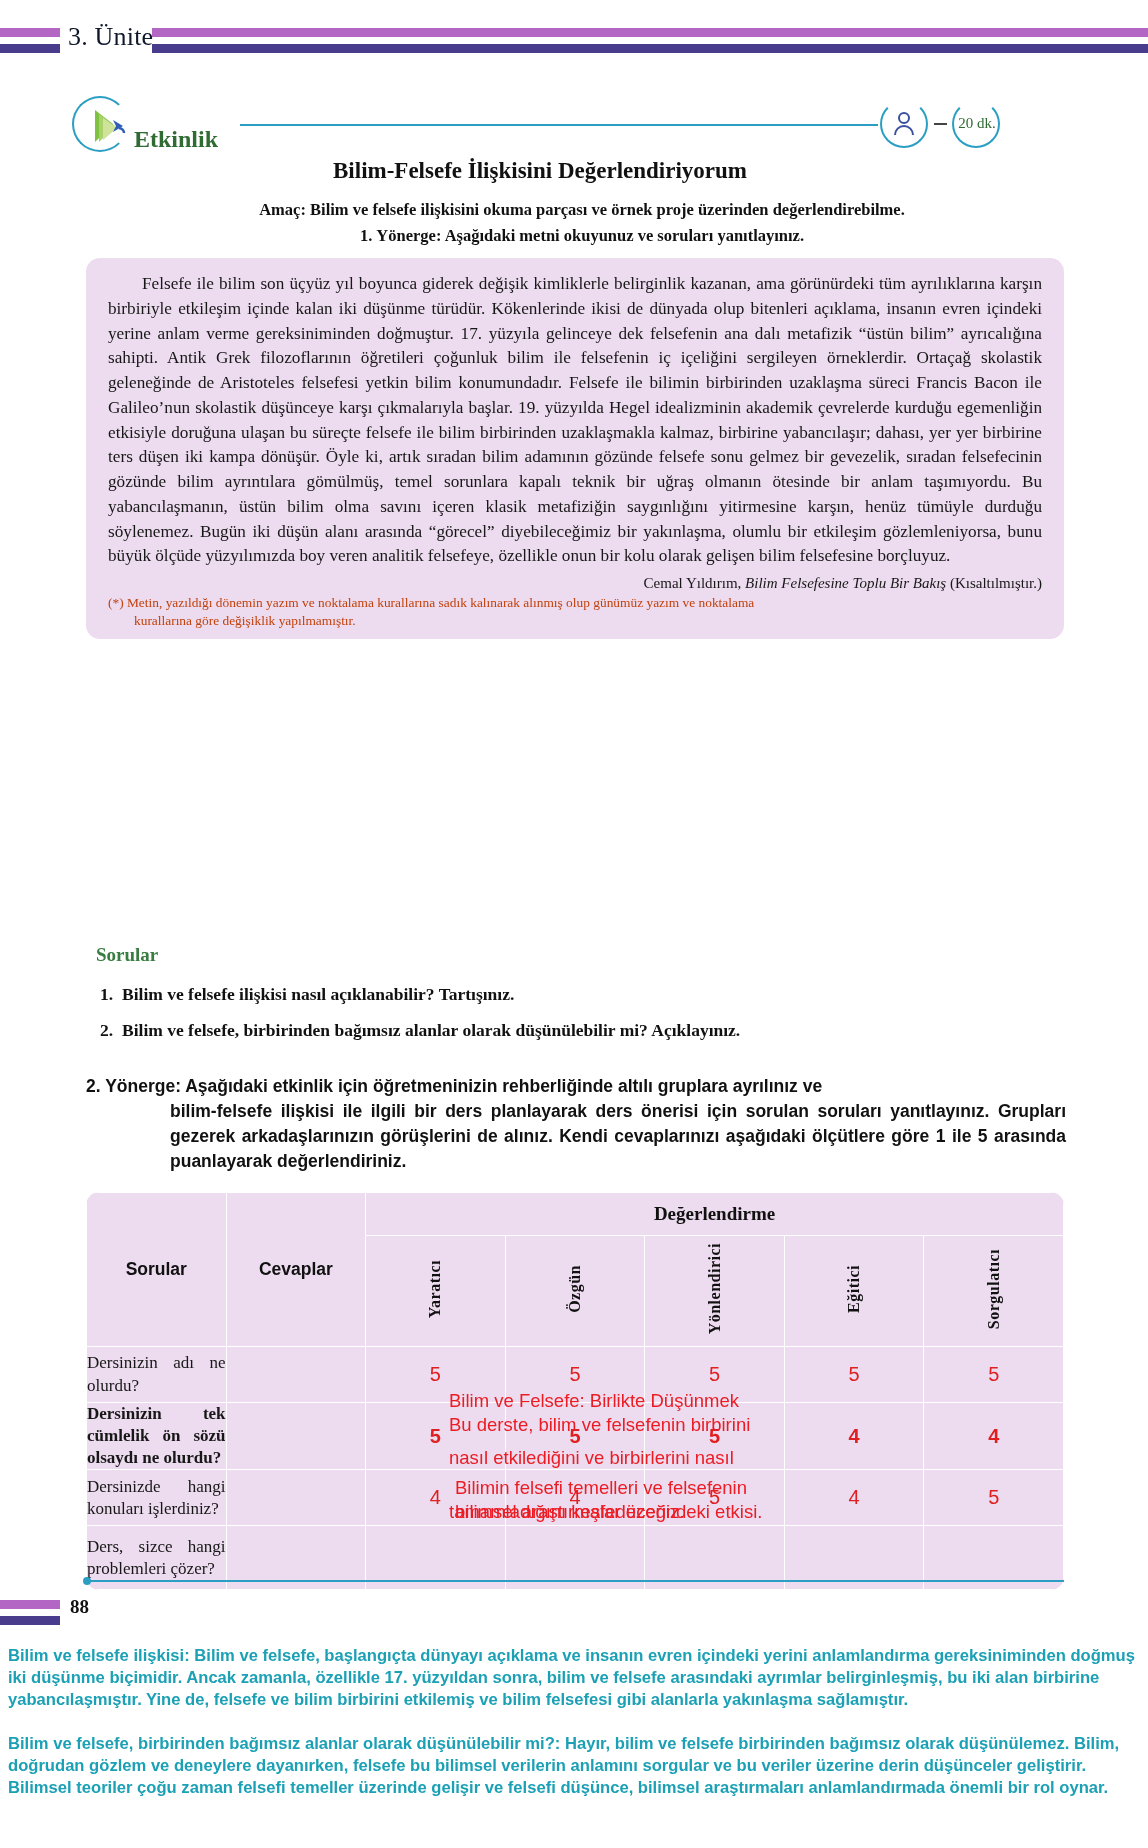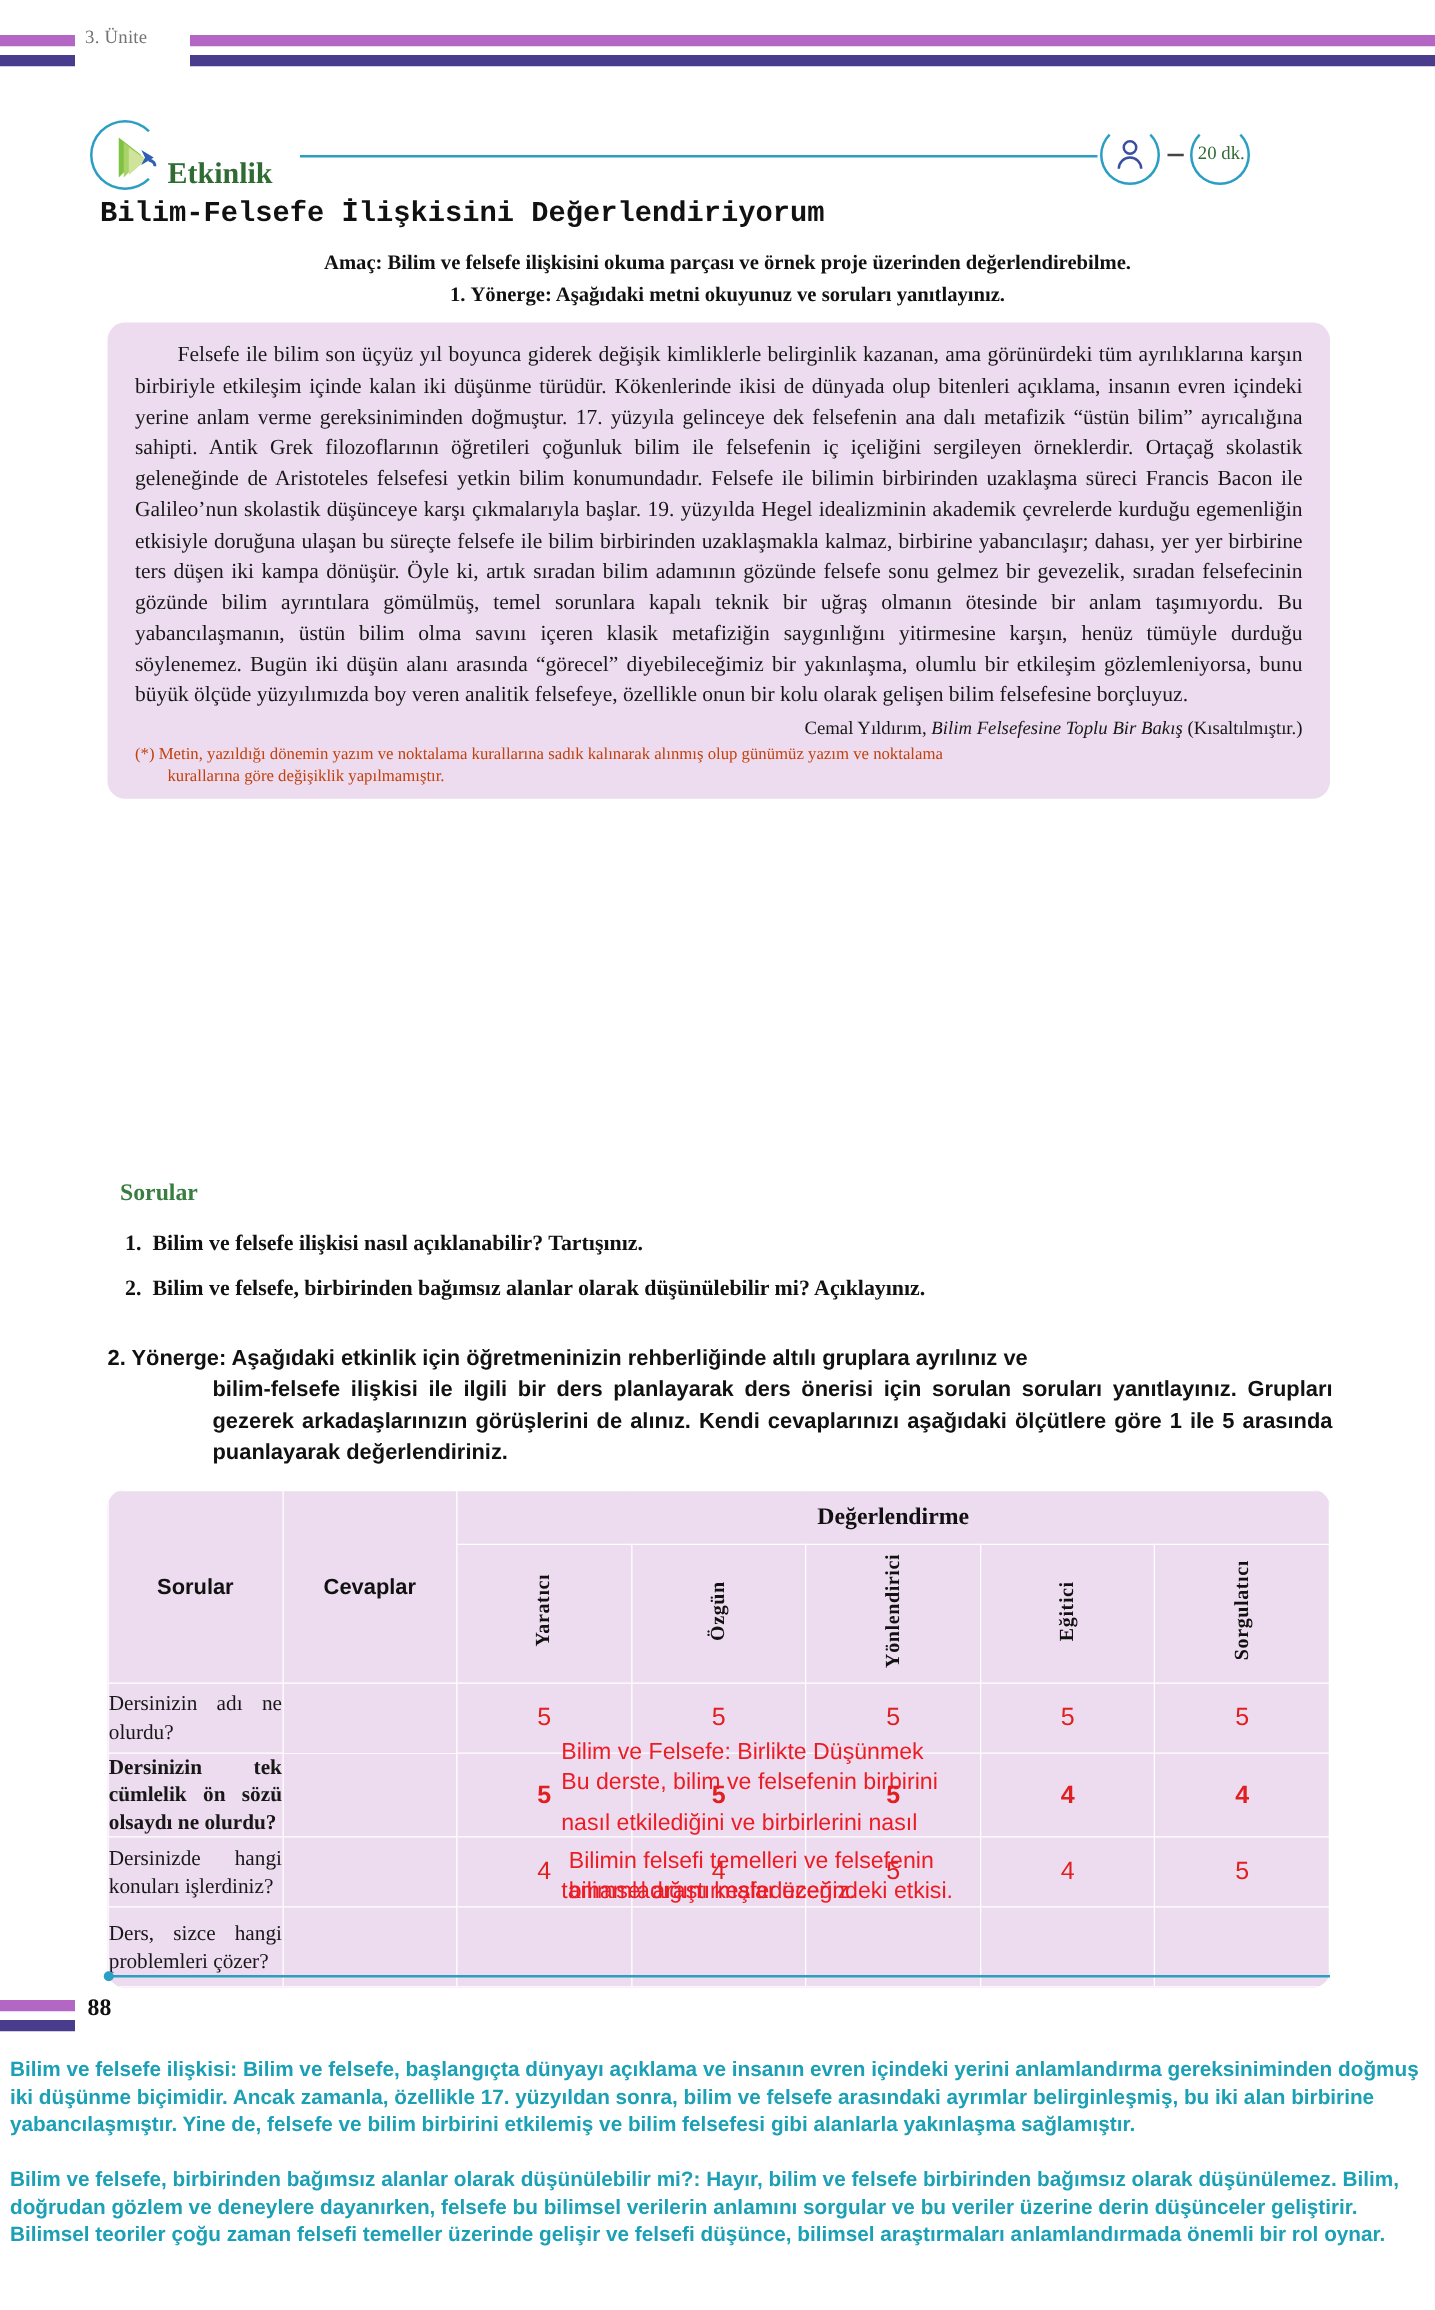--- a/index.html
+++ b/index.html
@@ -32,23 +32,23 @@
   }
   .bar-left-bot {
     position: absolute;
     left: 0; top: 20px;
     width: 60px; height: 9px;
     background: #4a3c8c;
   }
   .unit-label {
     position: absolute;
     left: 68px; top: -2px;
-    font-size: 15px;
-    font-family: "Liberation Serif", serif;
-    color: #737373;
+    font-size: 26px;
+    font-family: "Liberation Serif", serif;
+    color: #0f172a;
     letter-spacing: .2px;
   }
   .bar-right-top {
     position: absolute;
     left: 152px; top: 4px;
     width: 996px; height: 9px;
     background: #b366c4;
   }
   .bar-right-bot {
     position: absolute;
@@ -128,24 +128,24 @@
     font-size: 15px;
     color: #2f6b33;
     font-family: "Liberation Serif", serif;
   }
 
   
   .act-title {
     position: absolute;
     left: 80px; top: 158px;
     width: 920px;
-    text-align: left;
+    text-align: center;
     font-size: 23px;
     font-weight: bold;
-    font-family: Liberation Mono, monospace;
+    font-family: Liberation Serif, serif;
     color: #111;
   }
   .act-goal {
     position: absolute;
     left: 86px; top: 200px;
     width: 992px;
     text-align: center;
     font-size: 16.5px;
     font-weight: bold;
     font-family: "Liberation Serif", serif;

